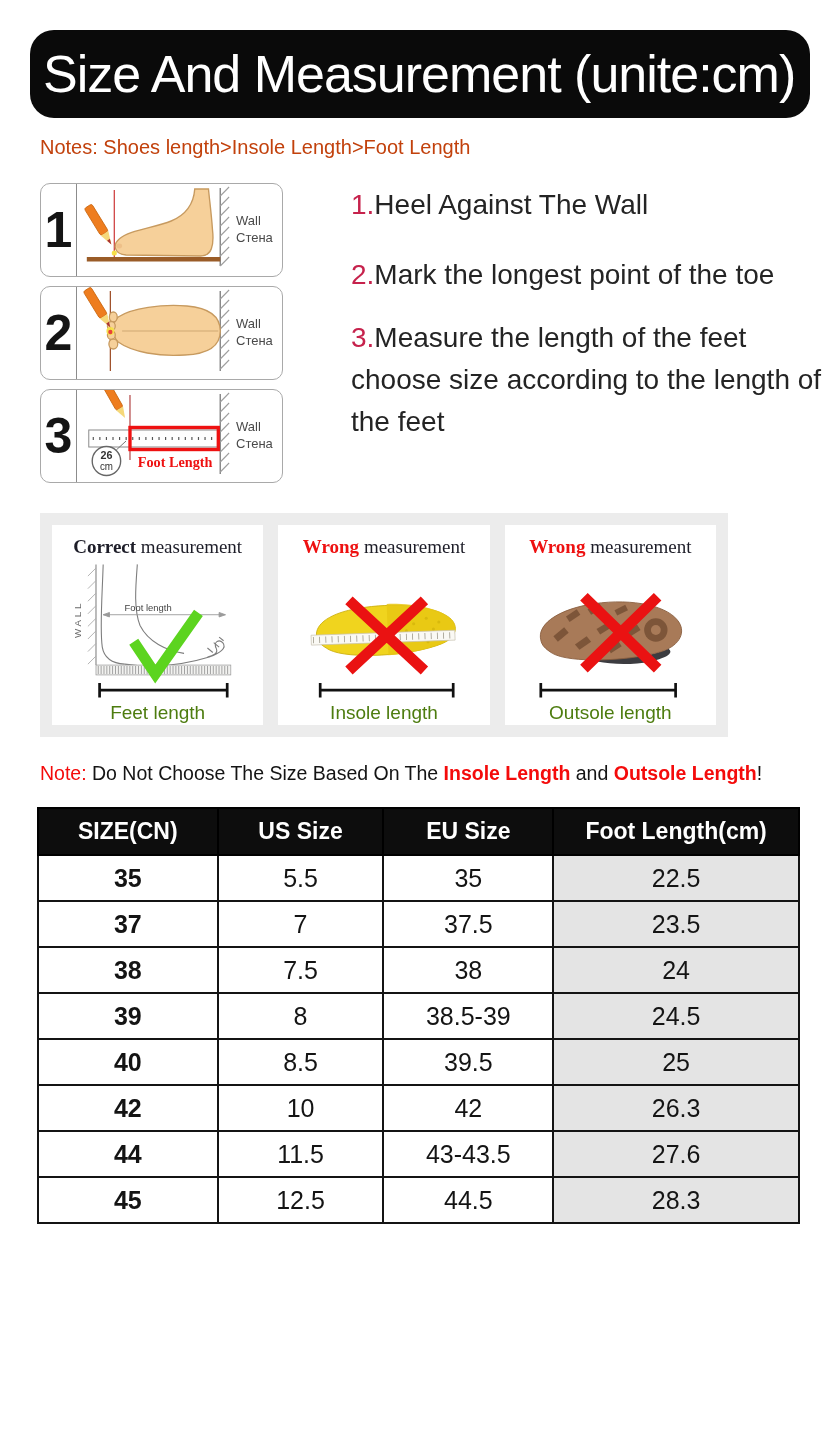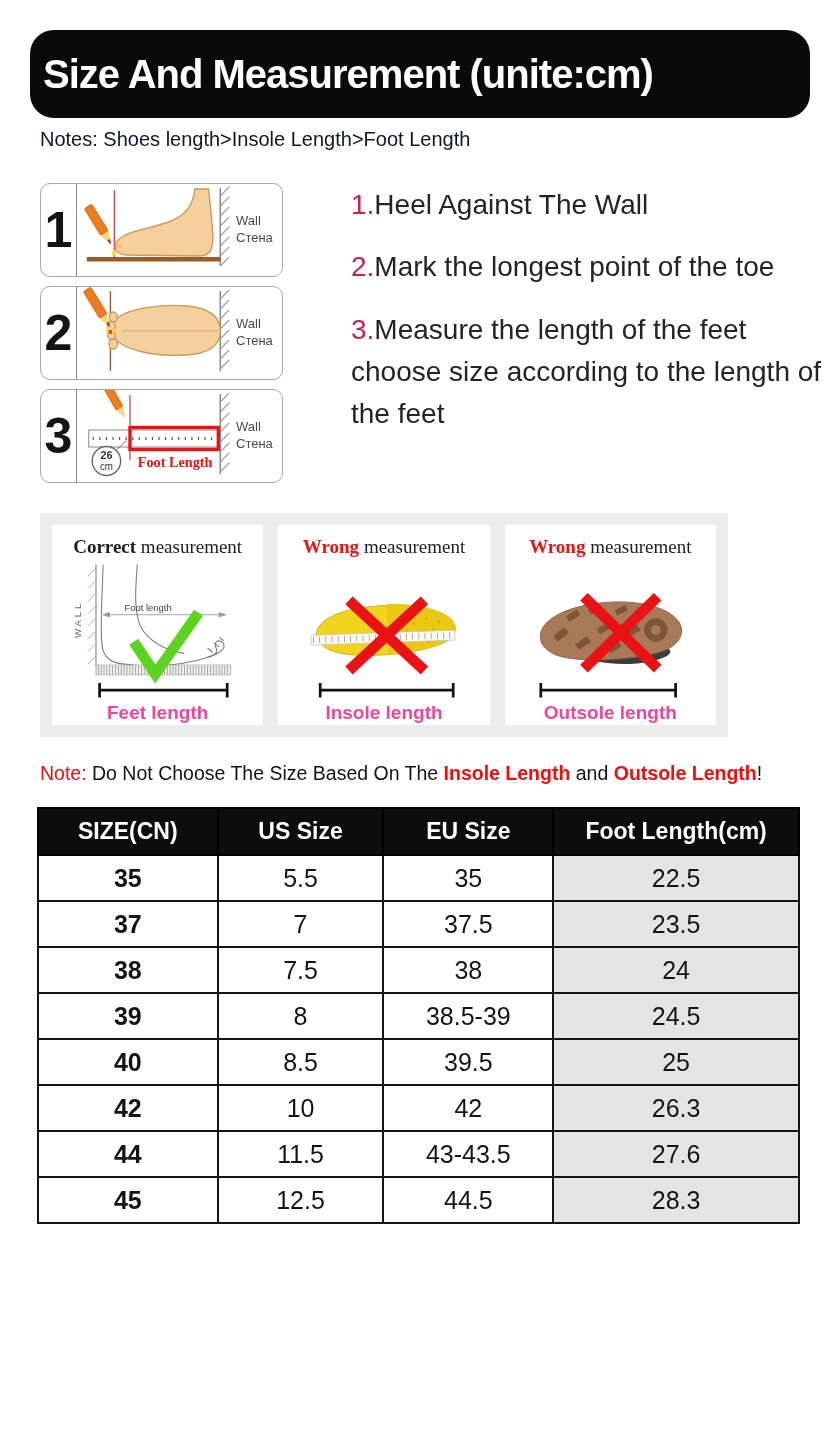--- a/index.html
+++ b/index.html
@@ -8,27 +8,27 @@
     width:833px; height:1441px; position:relative; overflow:hidden;
     font-family:"Liberation Sans", sans-serif; color:#1c1c1c;
   }
 
   
   .header-bar {
     position:absolute; left:30px; top:30px; width:780px; height:88px;
     background:#0a0a0a; border-radius:24px; display:flex; align-items:center;
   }
   .header-title {
-    color:#ffffff; font-size:40px; font-weight:bold; letter-spacing:-1px;
+    color:#ffffff; font-size:52px; font-weight:normal; letter-spacing:-1px;
     padding-left:13px; white-space:nowrap;
   }
 
   
   .notes {
-    position:absolute; left:40px; top:128px; font-size:20px; color:#0f172a;
+    position:absolute; left:40px; top:136px; font-size:20px; color:#c2410c;
   }
 
   
   .diagram-col { position:absolute; left:40px; top:183px; width:243px; }
   .dbox {
     background:#fff; border:1px solid #a9a9a9; border-radius:10px;
     height:94px; margin-bottom:9px; display:flex; align-items:stretch; overflow:hidden;
   }
   .dbox-num {
     width:36px; flex:0 0 36px; display:flex; align-items:center; justify-content:center;
@@ -37,41 +37,41 @@
   .dbox-fig { flex:1; position:relative; }
   .dbox-fig svg { position:absolute; inset:0; width:100%; height:100%; }
   .dbox-wall {
     width:48px; flex:0 0 48px; display:flex; flex-direction:column; justify-content:center;
     font-size:13px; color:#4a4a4a; line-height:1.3; padding-left:2px;
   }
 
   
   .steps-col { position:absolute; left:351px; top:184px; width:482px; }
   .step { font-size:28px; color:#242424; line-height:1.5; }
-  .step-1 { margin-bottom:20px; }
+  .step-1 { margin-bottom:28px; }
   .step-2 { margin-bottom:21px; }
   .step-num { color:#c6224c; }
 
   
   .band {
     position:absolute; left:40px; top:513px; width:688px; height:224px;
     background:#ececec; display:flex; gap:15px; padding:12px;
   }
   .mbox {
     background:#ffffff; flex:1; display:flex; flex-direction:column;
     align-items:center; padding-top:4px; overflow:hidden;
   }
   .mbox-title {
     font-family:"Liberation Serif", serif; font-size:19px; color:#1d1d28;
     margin:7px 0 1px; white-space:nowrap;
   }
   .mtitle-word { font-weight:bold; color:#1d1d28; }
   .mbox.wrong .mtitle-word { color:#ee1111; }
   .mbox svg.mfig { width:184px; height:142px; }
-  .mbox-caption { font-size:19px; font-weight:bold; color:#ec4899; margin-top:1px; }
+  .mbox-caption { font-size:19px; font-weight:normal; color:#4d7c0f; margin-top:1px; }
 
   
   .note-line {
     position:absolute; left:40px; top:762px; width:780px;
     font-size:19.5px; color:#141414; white-space:nowrap;
   }
   .note-label { color:#f40b0b; }
   .note-hl { color:#f40b0b; font-weight:bold; }
 
   

